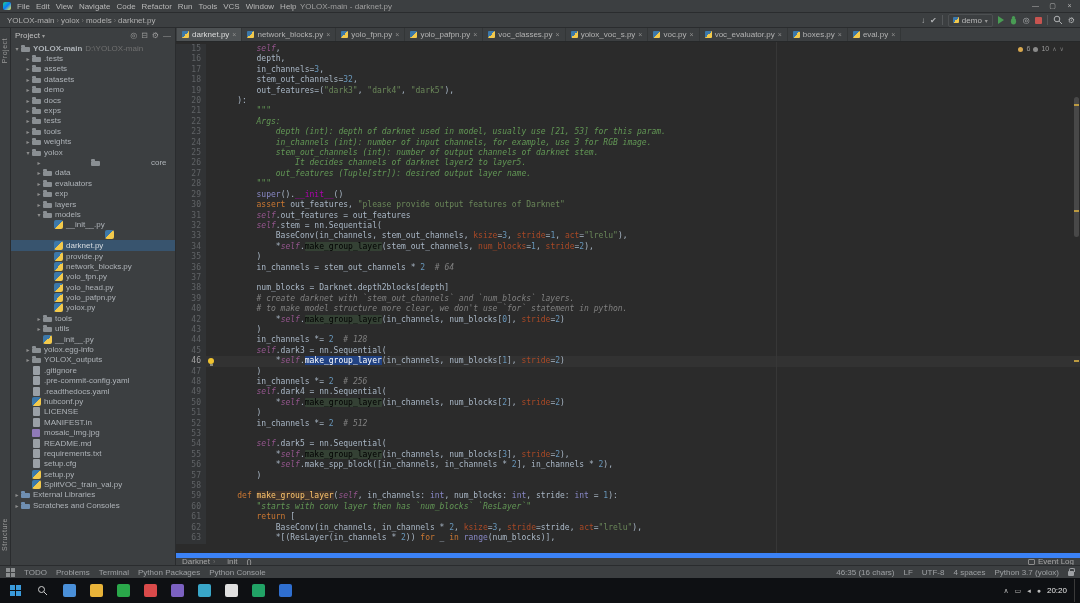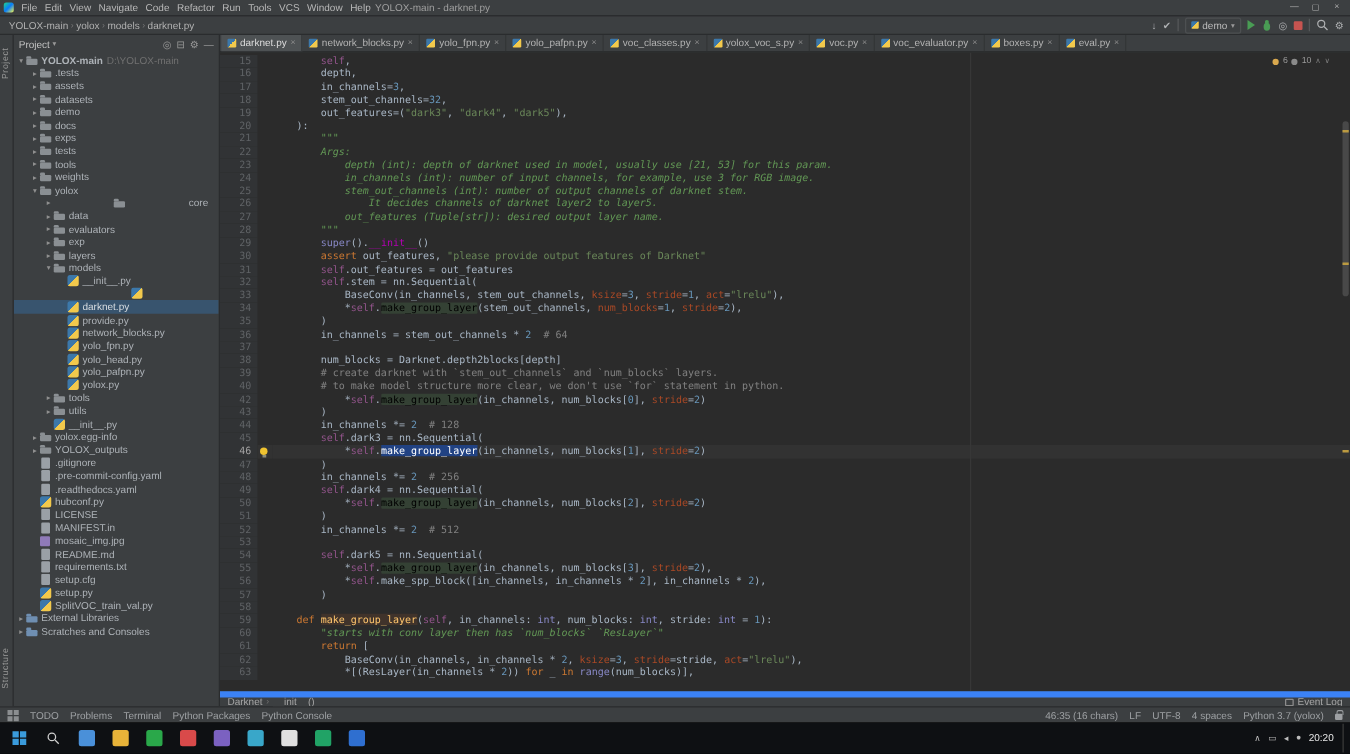--- a/index.html
+++ b/index.html
@@ -80,22 +80,22 @@
   .codewrap::before{content:""; position:absolute; left:600px; top:0; bottom:0; border-left:1px solid #373737;}
   .codeline{display:flex; height:10.42px; white-space:pre;}
   .gutter{width:30px; flex:none; text-align:right; padding-right:5px; color:#606366; background:#313335;}
   .codeline.cur .gutter{color:#a4a3a3;}
   .bulbzone{width:12px; flex:none; position:relative;}
   .codeline.cur .bulbzone,.codeline.cur .codetext{background:#323232;}
   .codetext{flex:1;}
   .bulb{position:absolute; left:2px; top:2px; width:6px; height:6px; background:#f0c330; border-radius:50%;}
   .bulb::after{content:""; position:absolute; left:1.5px; top:6px; width:3px; height:2px; background:#8d8d7a;}
   .p{color:#a9b7c6;} .k{color:#cc7832;} .s{color:#6a8759;} .n{color:#6897bb;}
-  .d{color:#629755; font-style:italic;} .c{color:#808080; }
-  .fd{color:#ffc66d; background:#40332b;} .sf{color:#94558d; }
+  .d{color:#629755; font-style:italic;} .c{color:#808080; font-style:italic;}
+  .fd{color:#ffc66d; background:#40332b;} .sf{color:#94558d; font-style:italic;}
   .b{color:#8888c6;} .pa{color:#aa4926;} .m{color:#b200b2;}
   .hl{background:#344134; border-radius:1px;}
   .sel{background:#214283; color:#ffffff;}
 
   .inspections{position:absolute; top:2px; right:16px; display:flex; align-items:center; gap:3px;
     font-family:"Liberation Sans",sans-serif; font-size:7px; color:#9b9b9b;}
   .insp-dot{width:5px; height:5px; border-radius:50%;}
   .insp-chev{font-size:6px; color:#7d7d7d;}
   .vscroll{position:absolute; right:0; top:0; bottom:0; width:8px;}
   .vthumb{position:absolute; right:1px; top:55px; width:5px; height:140px; background:rgba(255,255,255,.14); border-radius:3px;}

